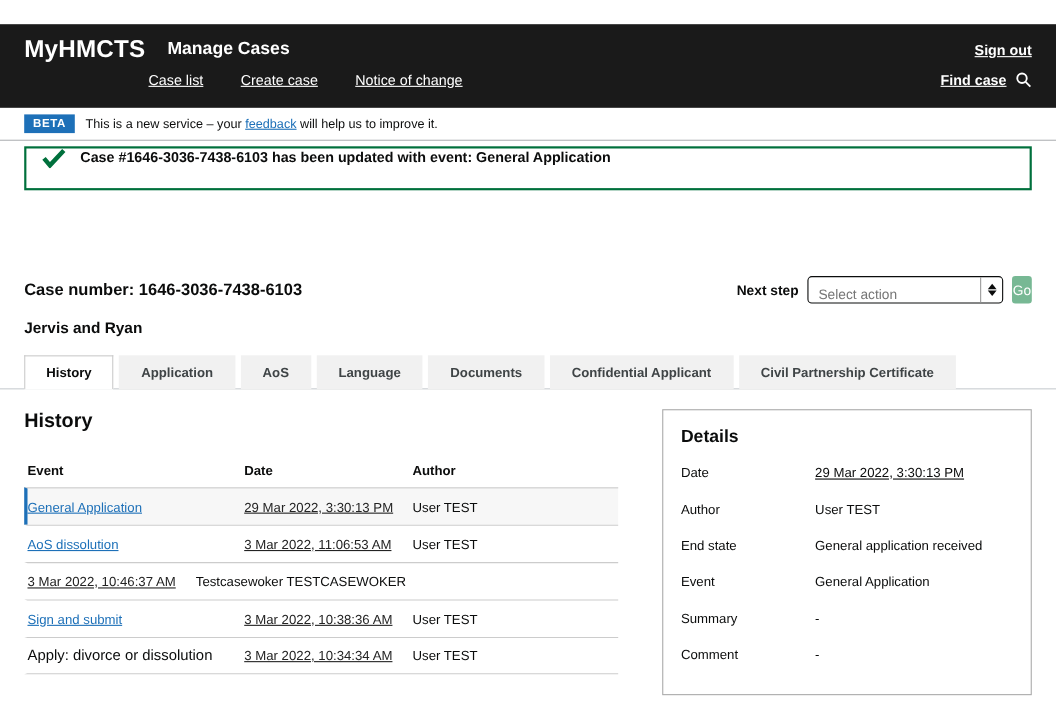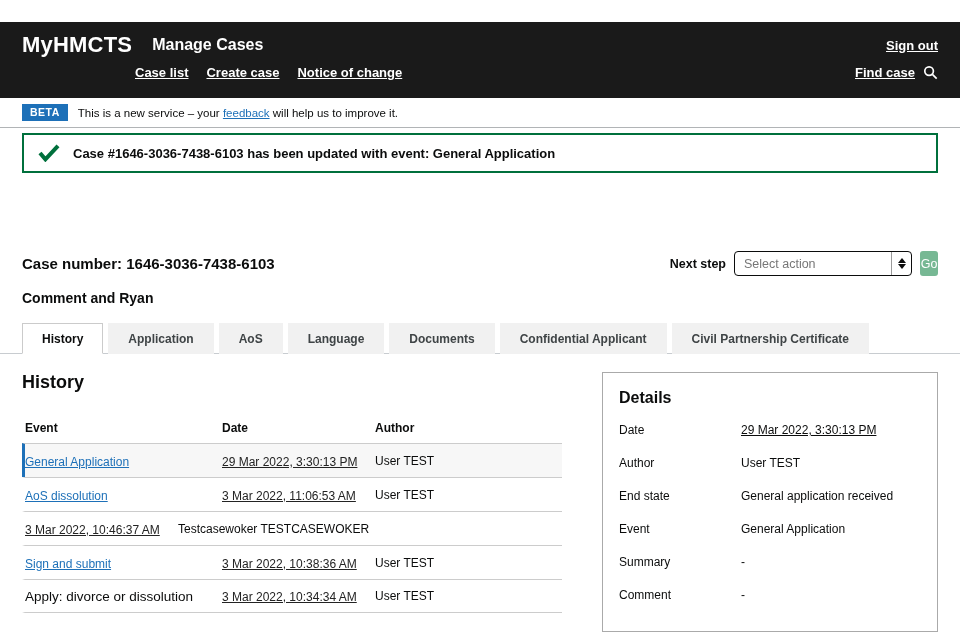--- a/index.html
+++ b/index.html
@@ -9,37 +9,37 @@
     font-family:"Liberation Sans","DejaVu Sans",sans-serif; color:#0b0c0c;
     position:relative;
   }
   
   .topbar { margin-top:22px; background:#1a1a1a; height:76px; padding:10px 22px 0 22px; color:#fff; }
   .topbar-row1 { display:flex; align-items:center; }
   .brand { font-size:22px; font-weight:bold; letter-spacing:0.2px; }
   .app-title { font-size:16px; font-weight:bold; margin-left:20px; }
   .signout { margin-left:auto; font-size:13px; font-weight:bold; color:#fff; text-decoration:underline; cursor:pointer; }
   .topbar-row2 { display:flex; align-items:center; margin-top:7px; padding-left:113px; }
-  .nav-link { font-size:13px; font-weight:bold; color:#fff; text-decoration:underline; margin-right:18px; cursor:pointer; }
+  .nav-link { font-size:13px; font-weight:normal; color:#fff; text-decoration:underline; margin-right:34px; cursor:pointer; }
   .findcase-wrap { margin-left:auto; display:flex; align-items:flex-start; gap:8px; }
   .findcase { font-size:13px; font-weight:bold; color:#fff; text-decoration:underline; cursor:pointer; }
   
   .beta-bar { display:flex; align-items:center; gap:10px; padding:6px 22px; border-bottom:1px solid #b1b4b6; }
   .beta-badge { background:#1d70b8; color:#fff; font-size:10.5px; font-weight:bold; letter-spacing:0.5px; padding:2px 8px 3px; }
   .beta-text { font-size:11.5px; color:#0b0c0c; }
   .beta-text a { color:#1d70b8; text-decoration:underline; cursor:pointer; }
   
-  .success-banner { margin:5px 22px 0 22px; border:2px solid #00703c; height:40px; display:flex; align-items:center; padding:0 14px; gap:13px; }
+  .success-banner { margin:5px 22px 0 22px; border:2px solid #00703c; height:40px; display:flex; align-items:flex-start; padding:0 14px; gap:13px; }
   .success-text { font-size:13px; font-weight:bold; }
   
   .case-row { display:flex; align-items:center; margin:78px 22px 0 22px; }
   .case-number { font-size:15px; font-weight:bold; }
   .next-step { margin-left:auto; display:flex; align-items:center; gap:8px; }
   .next-step-label { font-size:12.5px; font-weight:bold; }
-  .select-box { width:178px; height:25px; border:1.5px solid #0b0c0c; border-radius:4px; display:flex; align-items:center; background:#fff; cursor:pointer; }
+  .select-box { width:178px; height:25px; border:1.5px solid #0b0c0c; border-radius:4px; display:flex; align-items:flex-end; background:#fff; cursor:pointer; }
   .select-value { flex:1; font-size:12.5px; color:#767676; padding-left:9px; }
   .select-stepper { width:20px; height:100%; border-left:1px solid #9a9a9a; display:flex; flex-direction:column; align-items:center; justify-content:center; gap:1px; }
   .tri-up { width:0; height:0; border-left:4px solid transparent; border-right:4px solid transparent; border-bottom:5px solid #0b0c0c; }
   .tri-down { width:0; height:0; border-left:4px solid transparent; border-right:4px solid transparent; border-top:5px solid #0b0c0c; }
   .go-btn { width:18px; height:25px; background:#77b894; color:#fff; border:none; border-radius:3px; font-size:12.5px; font-family:inherit; cursor:pointer; }
   .parties { margin:14px 22px 0 22px; font-size:14px; font-weight:bold; }
   
   .tabstrip { display:flex; align-items:flex-end; margin-top:17px; padding-left:22px; border-bottom:1px solid #c8ccd0; }
   .tab { height:31px; display:flex; align-items:center; padding:0 19px; font-size:12px; font-weight:bold; color:#3f4446; background:#f1f1f1; margin-right:5px; margin-bottom:-1px; border:1px solid transparent; cursor:pointer; white-space:nowrap; }
   .tab.active { background:#fff; border:1px solid #cbcbcb; border-bottom:1px solid #fff; color:#0b0c0c; }
@@ -117,21 +117,21 @@
         <span class="select-value">Select action</span>
         <span class="select-stepper">
           <span class="tri-up"></span>
             <span class="tri-down"></span>
         </span>
       </span>
       <button class="go-btn">Go</button>
     </span>
   </div>
 
-  <div class="parties">Comment and Ryan</div>
+  <div class="parties">Jervis and Ryan</div>
 
   <div class="tabstrip">
     <span class="tab active">History</span>
     <span class="tab">Application</span>
     <span class="tab">AoS</span>
     <span class="tab">Language</span>
     <span class="tab">Documents</span>
     <span class="tab">Confidential Applicant</span>
     <span class="tab">Civil Partnership Certificate</span>
   </div>

